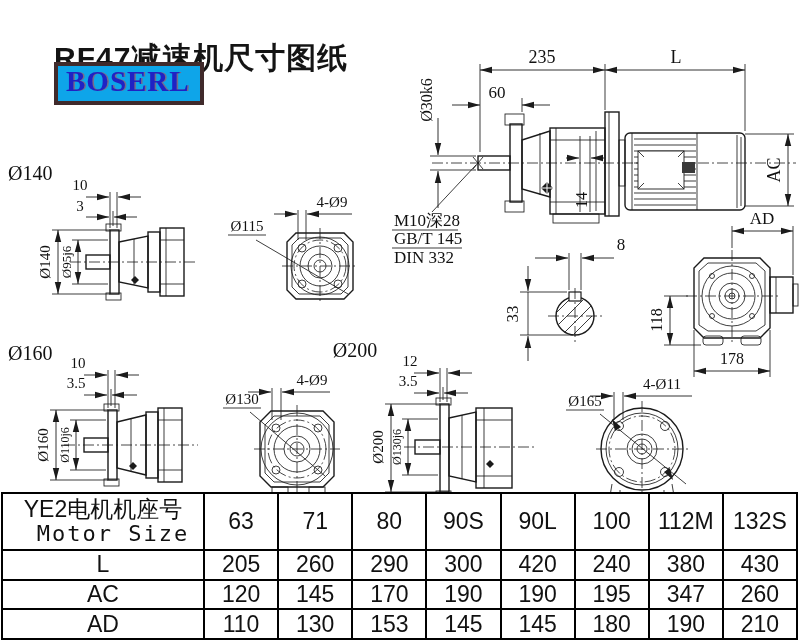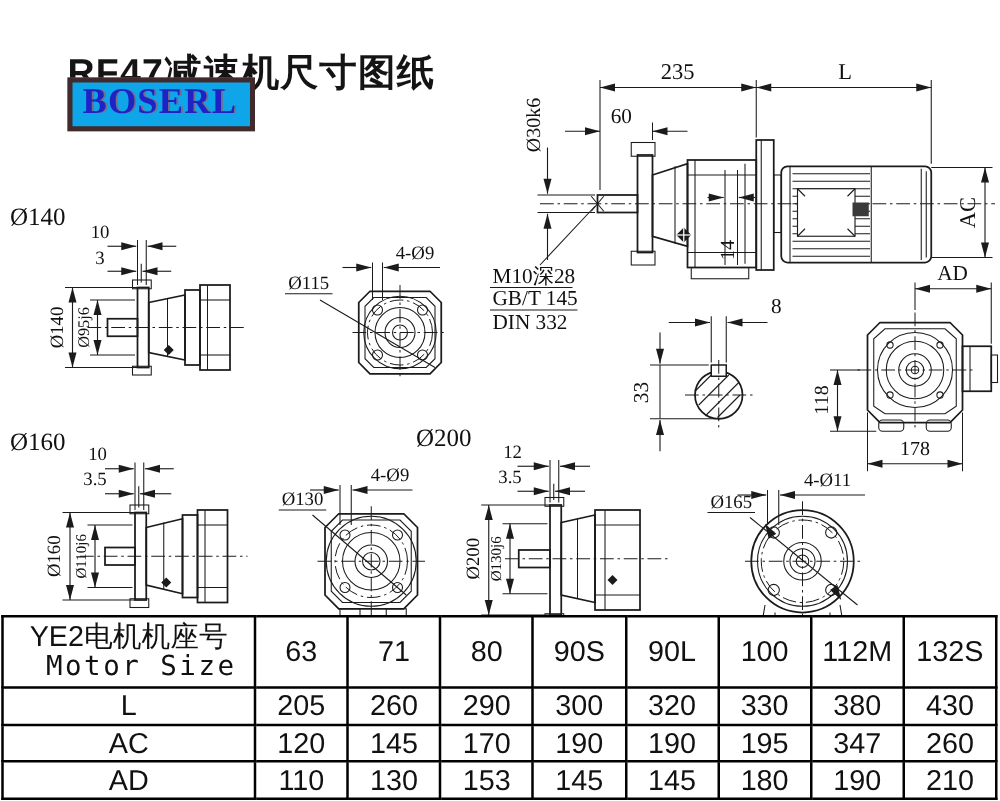--- a/index.html
+++ b/index.html
@@ -393,22 +393,22 @@
       <td>100</td>
       <td>112M</td>
       <td>132S</td>
     </tr>
     <tr class="rd">
       <td>L</td>
       <td>205</td>
       <td>260</td>
       <td>290</td>
       <td>300</td>
-      <td>320</td>
-      <td>330</td>
+      <td>420</td>
+      <td>240</td>
       <td>380</td>
       <td>430</td>
     </tr>
     <tr class="rd">
       <td>AC</td>
       <td>120</td>
       <td>145</td>
       <td>170</td>
       <td>190</td>
       <td>190</td>

